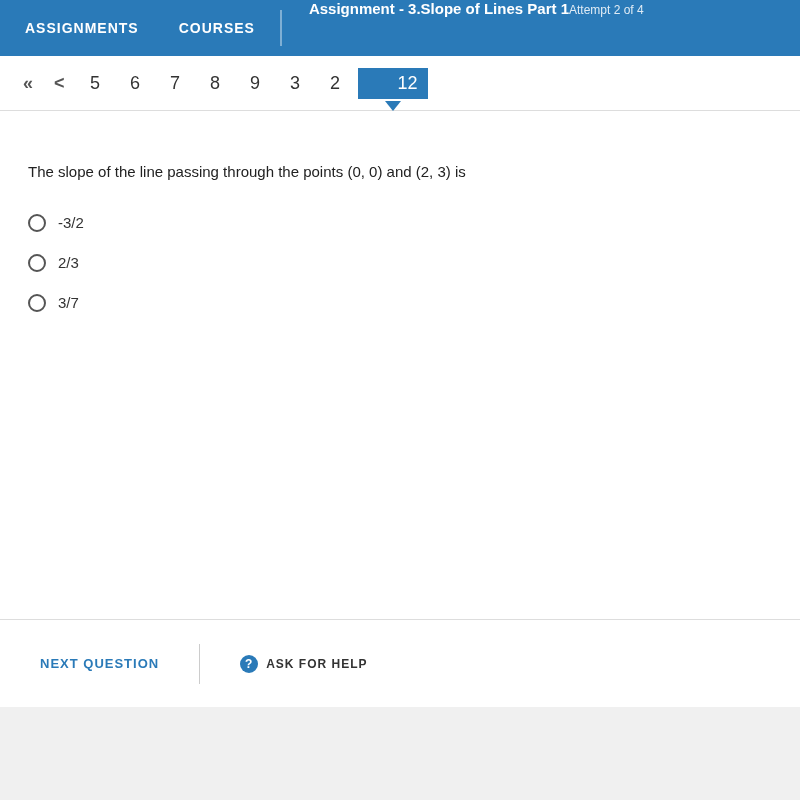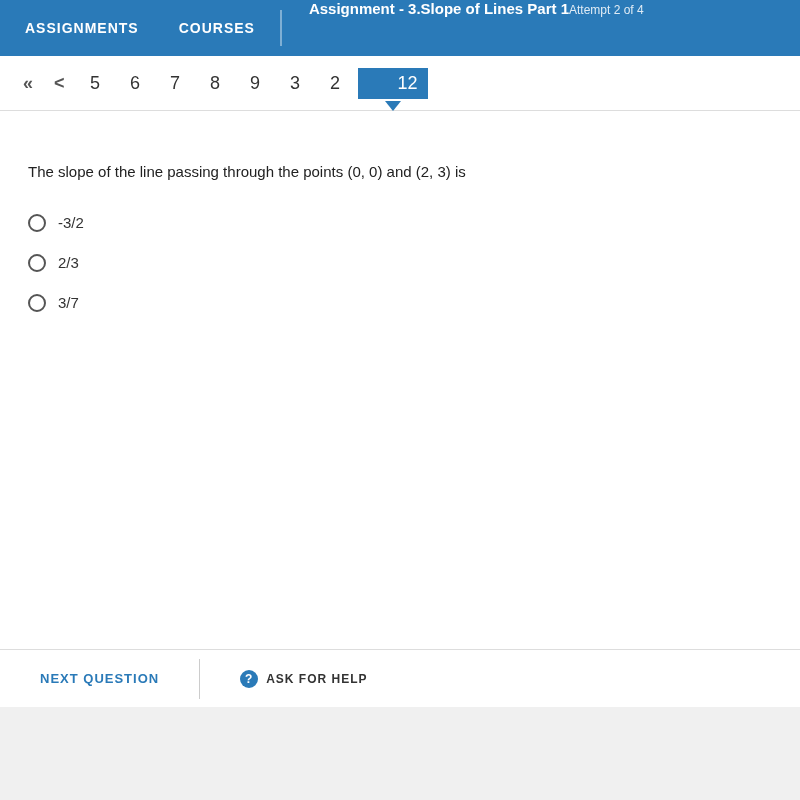--- a/index.html
+++ b/index.html
@@ -152,21 +152,21 @@
       font-size: 15px;
       color: #333;
     }
 
     
     .bottom-bar {
       position: absolute;
       bottom: 0;
       left: 0;
       right: 0;
-      height: 58px;
+      height: 88px;
       background: white;
       border-top: 1px solid #ddd;
       display: flex;
       align-items: center;
     }
 
     .next-question-btn {
       padding: 0 40px;
       font-size: 13px;
       font-weight: bold;

